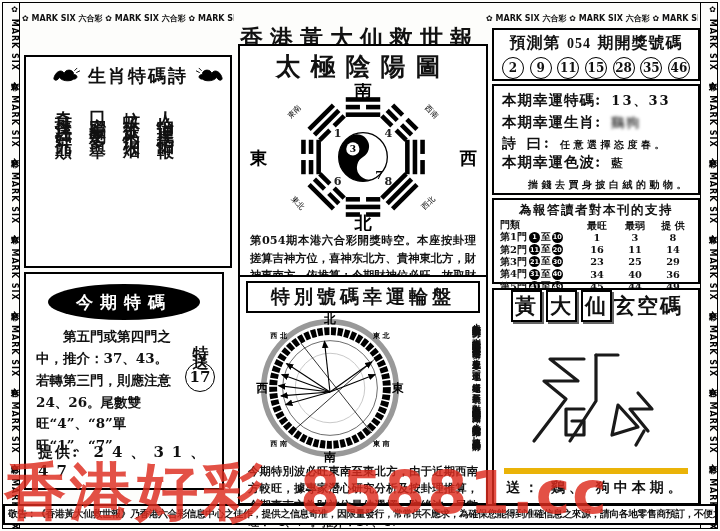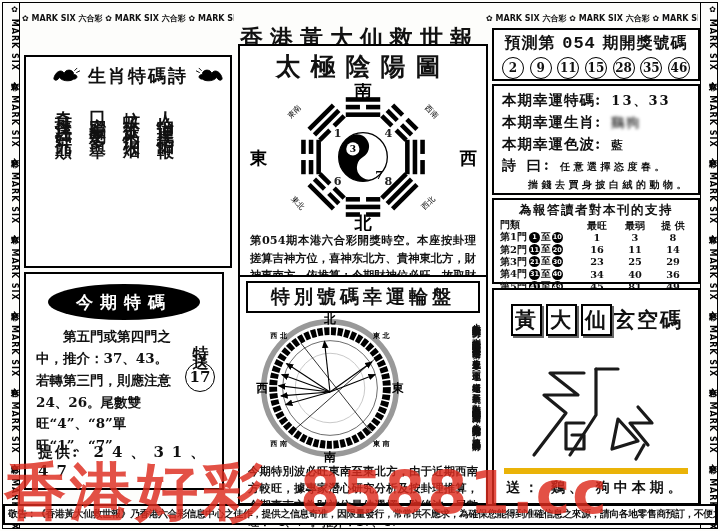--- a/index.html
+++ b/index.html
@@ -74,21 +74,21 @@
   .table-title { text-align:center; font-size:12.5px; font-weight:900; letter-spacing:1.5px; }
   .thead { display:flex; font-size:10px; font-weight:900; height:12px; }
   .trow { display:flex; font-size:9.8px; font-weight:600; height:12.4px; align-items:center; }
   .c-gate { width:80px; display:flex; align-items:center; gap:1px; white-space:nowrap; }
   .c-gate b { font-size:10px; margin-right:1px; }
   .c-num { width:39px; text-align:center; }
   .bnum { display:inline-flex; width:11px; height:11px; background:#000; color:#fff; border-radius:50%;
     align-items:center; justify-content:center; font-size:6.5px; font-weight:700; font-family:"DejaVu Sans", sans-serif; }
   
   .xuan-box { left:492px; top:288px; width:208px; height:217px; }
-  .xuan-title { text-align:center; margin-top:14px; font-size:21px; font-weight:900; letter-spacing:2px; white-space:nowrap; }
+  .xuan-title { text-align:center; font-size:21px; font-weight:900; letter-spacing:2px; white-space:nowrap; }
   .boxed-char { display:inline-block; border:2.5px solid #000; box-shadow:2px 2px 0 #666; padding:0 2px; margin:0 2px; }
   .glyph-svg { display:block; margin:20px auto 0 auto; }
   .xuan-footer { position:absolute; left:10px; right:10px; bottom:6px; border-top:6px solid #eab308; padding-top:5px;
     text-align:center; font-size:14px; font-weight:900; letter-spacing:4px; }
   
   .disclaimer { position:absolute; left:3px; right:3px; top:504px; height:21px; border:2px solid #000; background:#fff;
     display:flex; align-items:center; padding:0 3px; font-size:9.8px; font-weight:700; white-space:nowrap; overflow:hidden; letter-spacing:-0.4px; }
   
   .watermark { position:absolute; left:4px; top:450px; width:716px; z-index:40; pointer-events:none;
     white-space:nowrap; color:#dd2b1e; opacity:0.82; font-weight:900; font-family:"DejaVu Sans", sans-serif; }
@@ -258,21 +258,21 @@
         <text x="160" y="168" font-size="9" font-weight="700" text-anchor="middle" fill="#000">東 南</text>
       </svg>
       <div class="wheel-promo">為報答讀者對本刊的支持，本刊特請本港玄學名家曾道長為本刊推算六合彩走勢，曾先生上至天文，下至地理，樣樣精通，無所不曉，對本港六合彩走勢推算的準確程度更是衆所周知，希讀者能大方支持本刊，讓曾先生為您發大財。</div>
     </div>
     <div class="wheel-desc">今期特別波必旺東南至東北方，由于近期西南方較旺，據專家潛心研究分析及按卦理推算，今期東南方為財神位最佳選擇，防綠波。尾數旺：“4、7”。推介：17、47</div>
   </div>
 
   <div class="box pred-box">
     <div class="pred-title">
       <span>預測第</span>
-      <span style="font-family:Liberation Mono, monospace;font-size:17px;">054</span>
+      <span style="font-family:Liberation Serif, serif;font-size:14px;">054</span>
       <span>期開獎號碼</span>
     </div>
     <div class="pred-circles" id="pred-circles">
         <span class="pcircle">2</span>
         <span class="pcircle">9</span>
         <span class="pcircle">11</span>
         <span class="pcircle">15</span>
         <span class="pcircle">28</span>
         <span class="pcircle">35</span>
         <span class="pcircle">46</span>
@@ -281,27 +281,27 @@
 
   <div class="box lucky-box">
     <div class="lucky-row">
       <span class="lucky-label">本期幸運特碼:</span>
       <span class="lucky-val">13、33</span>
     </div>
     <div class="lucky-row">
       <span class="lucky-label">本期幸運生肖:</span>
       <span class="lucky-val val-smudge">鷄狗</span>
     </div>
+    <div class="lucky-row" style="height:18px;">
+      <span class="poem2-label">詩 曰:</span>
+      <span class="poem2-line">任意選擇恣度春。</span>
+    </div>
     <div class="lucky-row">
       <span class="lucky-label">本期幸運色波:</span>
       <span class="lucky-val val-small">藍</span>
-    </div>
-    <div class="lucky-row" style="height:18px;">
-      <span class="poem2-label">詩 曰:</span>
-      <span class="poem2-line">任意選擇恣度春。</span>
     </div>
     <div class="poem2-line poem2-line2">揣錢去買身披白絨的動物。</div>
   </div>
 
   <div class="box table-box">
     <div class="table-title">為報答讀者對本刊的支持</div>
     <div class="thead">
       <span class="c-gate">門類</span>
       <span class="c-num">最旺</span>
       <span class="c-num">最弱</span>
@@ -353,21 +353,21 @@
           <span class="c-num">36</span>
         </div>
         <div class="trow">
           <span class="c-gate">
             <b>第5門</b>
             <span class="bnum">41</span>
             <span>至</span>
             <span class="bnum">49</span>
           </span>
           <span class="c-num">45</span>
-          <span class="c-num">81</span>
+          <span class="c-num">44</span>
           <span class="c-num">49</span>
         </div>
       </div>
   </div>
 
   <div class="box xuan-box">
     <div class="xuan-title">
       <span class="boxed-char">黃</span><span class="boxed-char">大</span><span class="boxed-char">仙</span><span>玄空碼</span>
     </div>
     <svg class="glyph-svg" width="140" height="112" viewBox="0 0 140 110">

